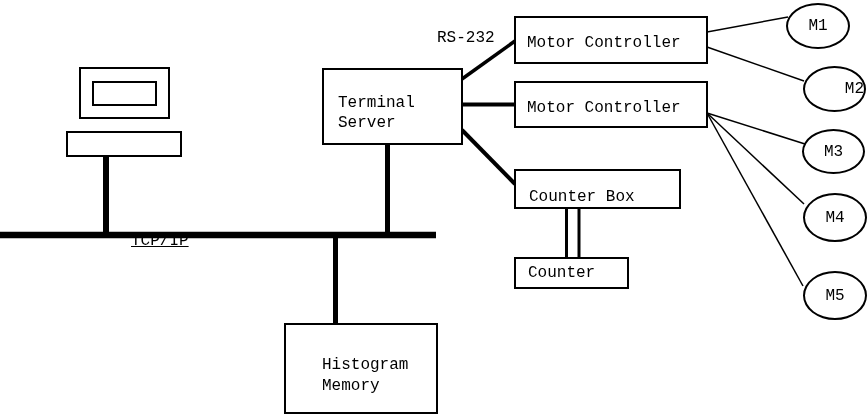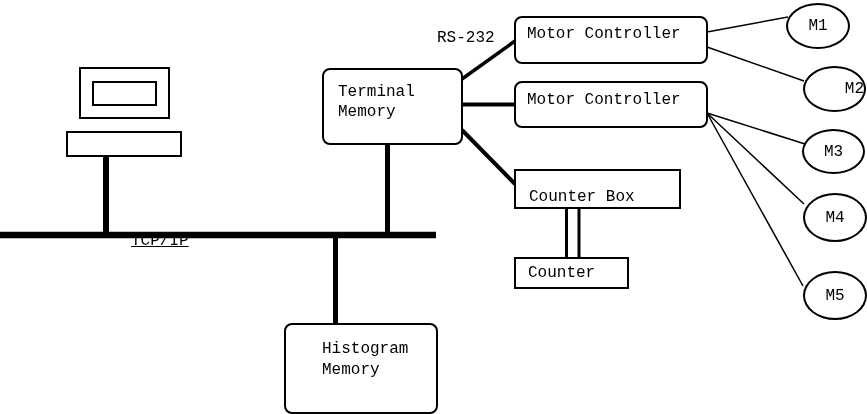--- a/index.html
+++ b/index.html
@@ -12,21 +12,21 @@
     font-size:16px; color:var(--ink);
   }
   svg.wires{ position:absolute; left:0; top:0; }
   svg.wires line{ stroke:var(--ink); }
   .rect{ position:absolute; border:2px solid var(--ink); background:var(--bg); }
   .box{
     position:absolute; border:2px solid var(--ink); background:var(--bg);
     display:flex; align-items:center; line-height:19px;
   }
   .box .lbl{ white-space:pre-line; }
-  .box.top-align{ align-items:flex-start;border-radius:8px; }
+  .box.top-align{ align-items:center; }
   .ellipse{
     position:absolute; border:2px solid var(--ink); background:var(--bg);
     border-radius:50%; display:flex; align-items:center; justify-content:center;
   }
   .floating-label{ position:absolute; line-height:19px; white-space:pre; }
 </style>
 </head>
 <body>
 
 <div class="canvas">
@@ -56,21 +56,21 @@
 
   <div class="rect" style="left:79px; top:67px; width:91px; height:52px;"></div>
   <div class="rect" style="left:92px; top:81px; width:65px; height:25px;"></div>
   <div class="rect" style="left:66px; top:131px; width:116px; height:26px;"></div>
 
   <div class="floating-label" style="left:437px; top:29px;">RS-232</div>
   <div class="floating-label" style="left:131px; top:232px;text-decoration:underline;">TCP/IP</div>
 
   <div class="box top-align" style="left:322px; top:68px; width:141px; height:77px; padding:12px 4px 0 14px; line-height:20px;">
     <span class="lbl">Terminal
-Memory</span>
+Server</span>
   </div>
 
   <div class="box top-align" style="left:514px; top:16px; width:194px; height:48px; padding:7px 2px 0 11px;">
     <span class="lbl">Motor Controller</span>
   </div>
 
   <div class="box top-align" style="left:514px; top:81px; width:194px; height:47px; padding:8px 2px 0 11px;">
     <span class="lbl">Motor Controller</span>
   </div>
 

